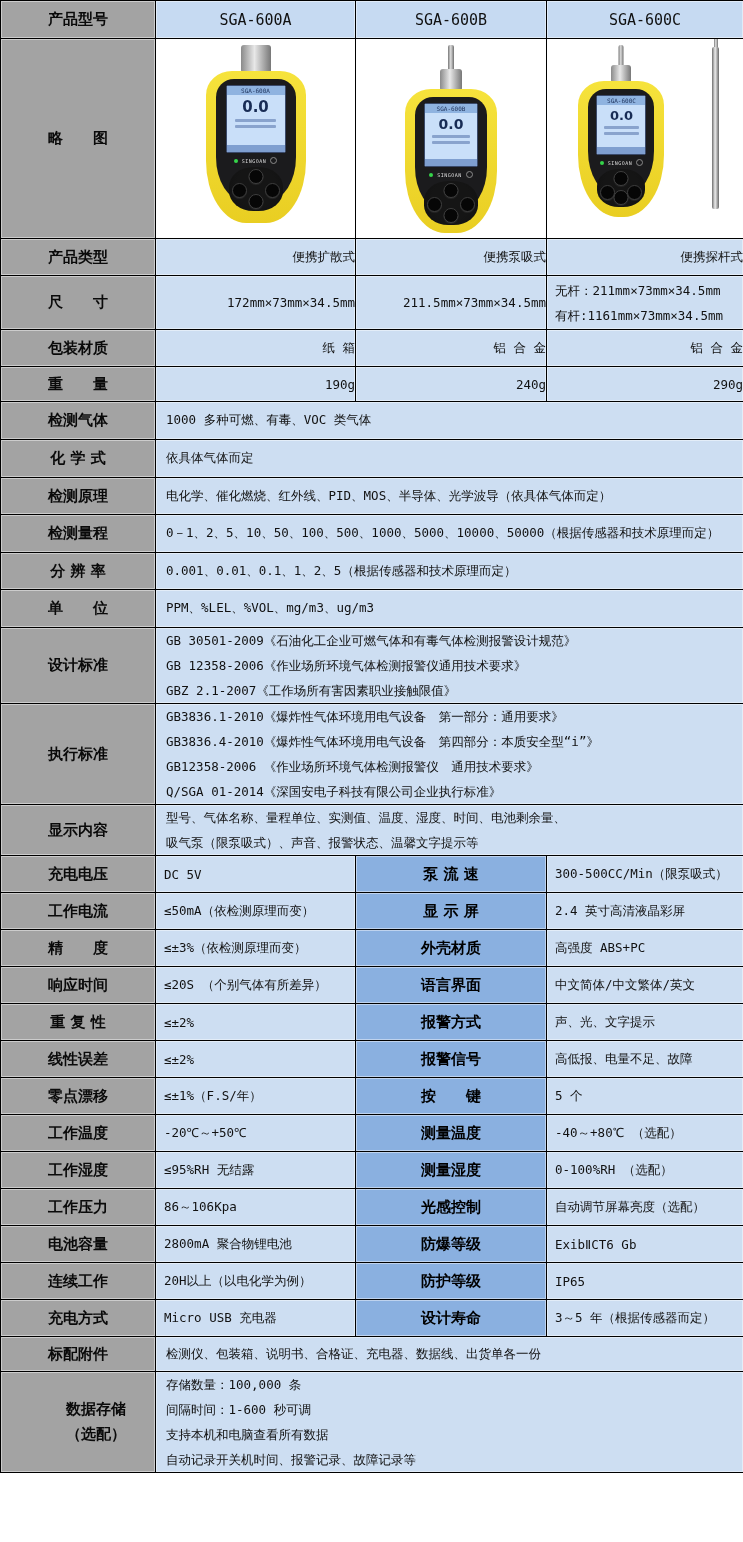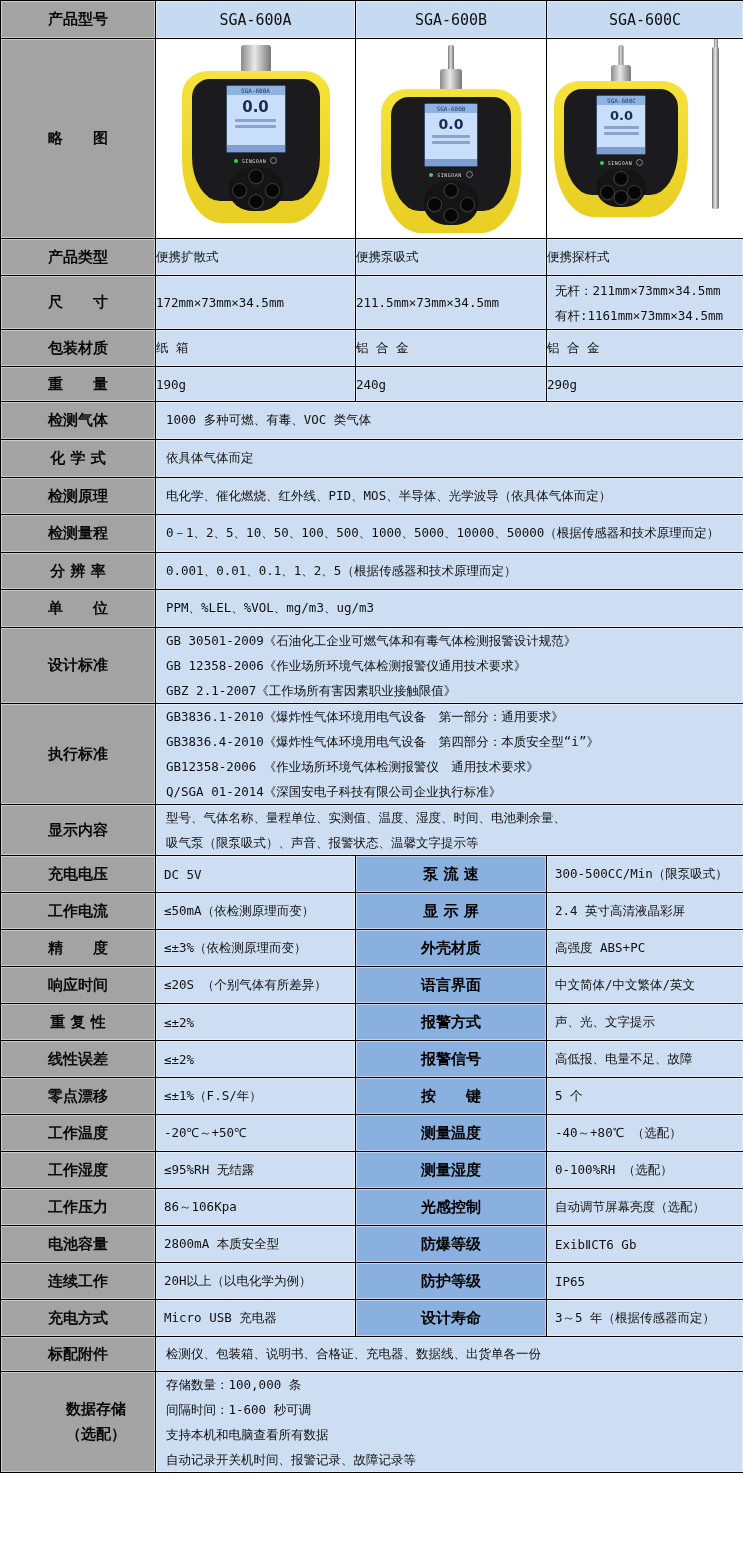--- a/index.html
+++ b/index.html
@@ -10,42 +10,42 @@
      box-shadow:inset 0 0 0 1px rgba(255,255,255,.45);overflow:hidden;}
   
   .lbl{background:#a3a3a3;font-weight:bold;font-size:15px;color:#0a0a0a;text-align:center;}
   .mid{background:#8ab0e0;font-weight:bold;font-size:15px;color:#000000;text-align:center;}
   .hmodel{background:#c6daf2;text-align:center;
           font-family:"DejaVu Sans Mono","Liberation Mono",monospace;font-size:15px;color:#111;}
   .val{background:#cddef2;font-family:"DejaVu Sans Mono","Liberation Mono",monospace;
        font-size:12.5px;color:#111;}
   .val .cl{white-space:nowrap;overflow:hidden;padding-left:10px;}
   .val .cl.pad8{padding-left:8px;}
-  .valc{text-align:left;} .valc .cl{padding-left:0;}
+  .valc{text-align:right;} .valc .cl{padding-left:0;}
   .lines .cl{line-height:25px;}
   .sk{background:#ffffff;text-align:center;}
   .lbl2line div{line-height:25px;padding-left:36px;}
   
   .skwrap{position:relative;width:100%;height:199px;}
   .dev{position:absolute;top:6px;left:50%;transform:translateX(-50%);}
   .dev-a{width:100px;height:184px;}
   .dev-b{width:92px;height:190px;}
   .dev-c{width:86px;height:186px;left:38%;}
   .cap{position:absolute;left:50%;transform:translateX(-50%);
        background:linear-gradient(90deg,#8a8a8a,#e8e8e8 45%,#777);border-radius:3px;}
   .dev-a .cap{top:0;width:30px;height:28px;}
   .dev-b .cap{top:24px;width:22px;height:22px;}
   .dev-c .cap{top:20px;width:20px;height:18px;}
   .probe{position:absolute;left:50%;transform:translateX(-50%);top:0;
          background:linear-gradient(90deg,#777,#ddd 45%,#6f6f6f);border-radius:2px;}
   .dev-b .probe{width:6px;height:26px;}
   .dev-c .probe{width:5px;height:22px;}
   .dbody{position:absolute;left:50%;transform:translateX(-50%);
          background:linear-gradient(#f6e33c,#e9ce22);
-         border-radius:26px 26px 40px 40px / 24px 24px 62px 62px;padding-left:48px;}
+         border-radius:26px 26px 40px 40px / 24px 24px 62px 62px;}
   .dev-a .dbody{top:26px;width:100px;height:152px;}
   .dev-b .dbody{top:44px;width:92px;height:144px;}
   .dev-c .dbody{top:36px;width:86px;height:136px;}
   .panel{position:absolute;left:10px;right:10px;top:8px;bottom:22px;background:#1b1b1d;
          border-radius:18px 18px 28px 28px / 18px 18px 44px 44px;}
   .screen{position:relative;margin:6px auto 0;background:#c9dff9;border:1px solid #3a4a6b;
           border-radius:2px;overflow:hidden;}
   .dev-a .screen{width:58px;height:66px;}
   .dev-b .screen{width:52px;height:62px;}
   .dev-c .screen{width:48px;height:58px;}
@@ -400,21 +400,21 @@
             <div class="cl pad8">86～106Kpa</div>
           </td>
   <td class="mid">光感控制</td>
   <td class="val">
             <div class="cl pad8">自动调节屏幕亮度（选配）</div>
           </td>
 </tr>
 <tr class="h37">
   <td class="lbl">电池容量</td>
   <td class="val">
-            <div class="cl pad8">2800mA 本质安全型</div>
+            <div class="cl pad8">2800mA 聚合物锂电池</div>
           </td>
   <td class="mid">防爆等级</td>
   <td class="val">
             <div class="cl pad8">ExibⅡCT6 Gb</div>
           </td>
 </tr>
 <tr class="h37">
   <td class="lbl">连续工作</td>
   <td class="val">
             <div class="cl pad8">20H以上（以电化学为例）</div>

